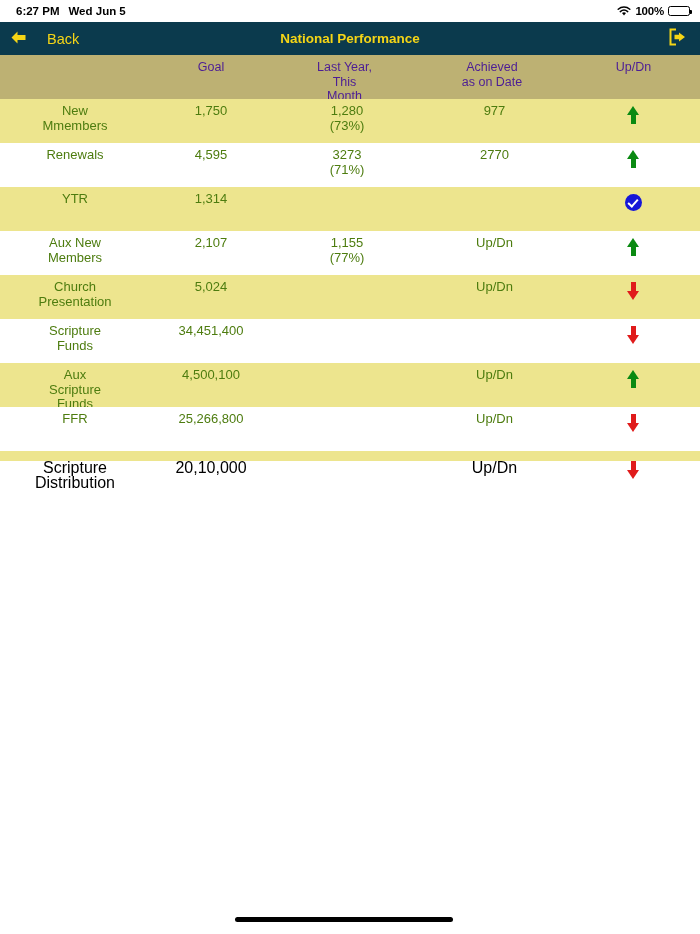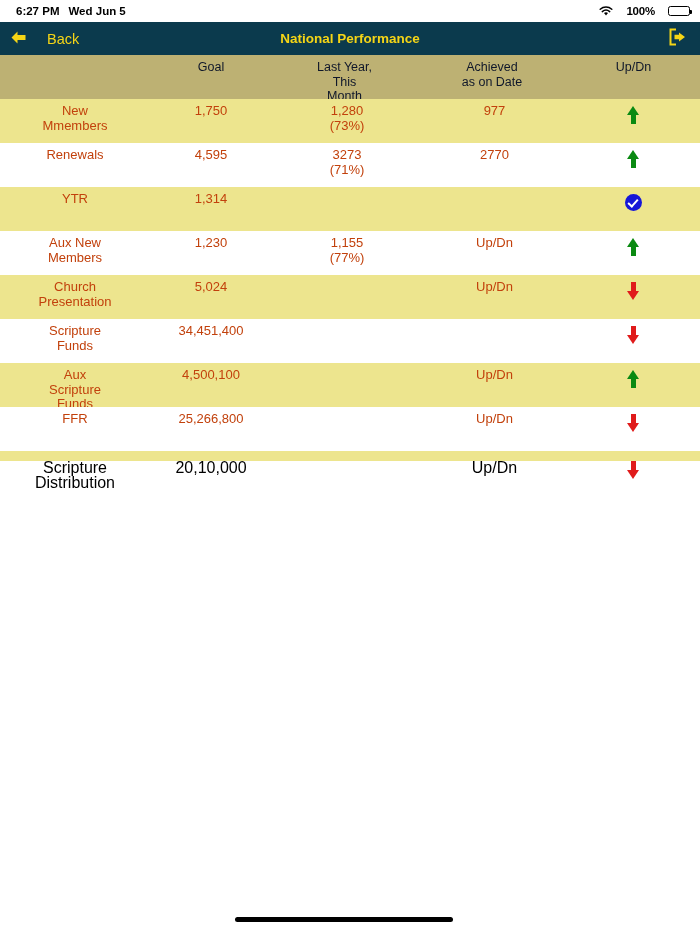--- a/index.html
+++ b/index.html
@@ -13,21 +13,21 @@
 
   
   .statusbar {
     position: absolute; top:0; left:0; width:700px; height:22px;
     background:#ffffff; color:#000;
     display:flex; align-items:center; justify-content:space-between;
     padding: 0 10px 0 16px;
     font-size: 11.5px; font-weight: 600;
   }
   .sb-left { display:flex; align-items:center; gap:9px; white-space:nowrap; }
-  .sb-right { display:flex; align-items:center; gap:13px; white-space:nowrap; }
+  .sb-right { display:flex; align-items:center; gap:4px; white-space:nowrap; }
   .wifi-icon { display:inline-block; width:14px; height:11px; position:relative; }
   .batt-pct { font-size:11.5px; font-weight:600; letter-spacing:-0.2px; }
   .batt-icon {
     display:inline-block; width:22px; height:10px;
     border:1px solid #000; border-radius:2.5px; position:relative; padding:1px;
   }
   .batt-icon::after {
     content:""; position:absolute; right:-3px; top:3px;
     width:2px; height:4px; background:#000; border-radius:0 1px 1px 0;
   }
@@ -49,23 +49,23 @@
     color:#f5d516; font-size:13.5px; font-weight:bold; pointer-events:none;
   }
   .logout-btn { position:relative; z-index:2; cursor:pointer; display:flex; align-items:center; }
 
   
   .table { position:absolute; top:55px; left:0; width:700px; }
   .row { display:flex; width:700px; position:relative; }
 
   .head-row {
     background:#bdb173; height:44px;
-    font-size:12.5px; color:#0f172a;
-  }
-  .data-row { height:44px; font-size:13px; color:#c2410c; overflow:hidden; }
+    font-size:12.5px; color:#4c1d95;
+  }
+  .data-row { height:44px; font-size:13px; color:#4d7c0f; overflow:hidden; }
   .row-odd  { background:#ede58e; }
   .row-even { background:#ffffff; }
 
   .cell { display:flex; justify-content:center; padding-top:5px; line-height:14.5px; text-align:center; }
   .c-name { width:150px; }
   .c-goal { width:122px; }
   .c-ach  { width:150px; }
   .c-last { width:145px; }
   .c-ud   { width:133px; align-items:flex-start; padding-top:7px; }
 
@@ -234,21 +234,21 @@
           <span class="check-badge"></span>
         </div>
     </div>
 
     <div class="row data-row row-even">
       <div class="cell c-name">
           <span class="cell-text">Aux New
 Members</span>
         </div>
       <div class="cell c-goal">
-          <span class="cell-text">1,230</span>
+          <span class="cell-text">2,107</span>
         </div>
       <div class="cell c-ach">
           <span class="cell-text">1,155
 (77%)</span>
         </div>
       <div class="cell c-last">
           <span class="cell-text">Up/Dn</span>
         </div>
       <div class="cell c-ud">
           <span class="arrow-up"></span>

